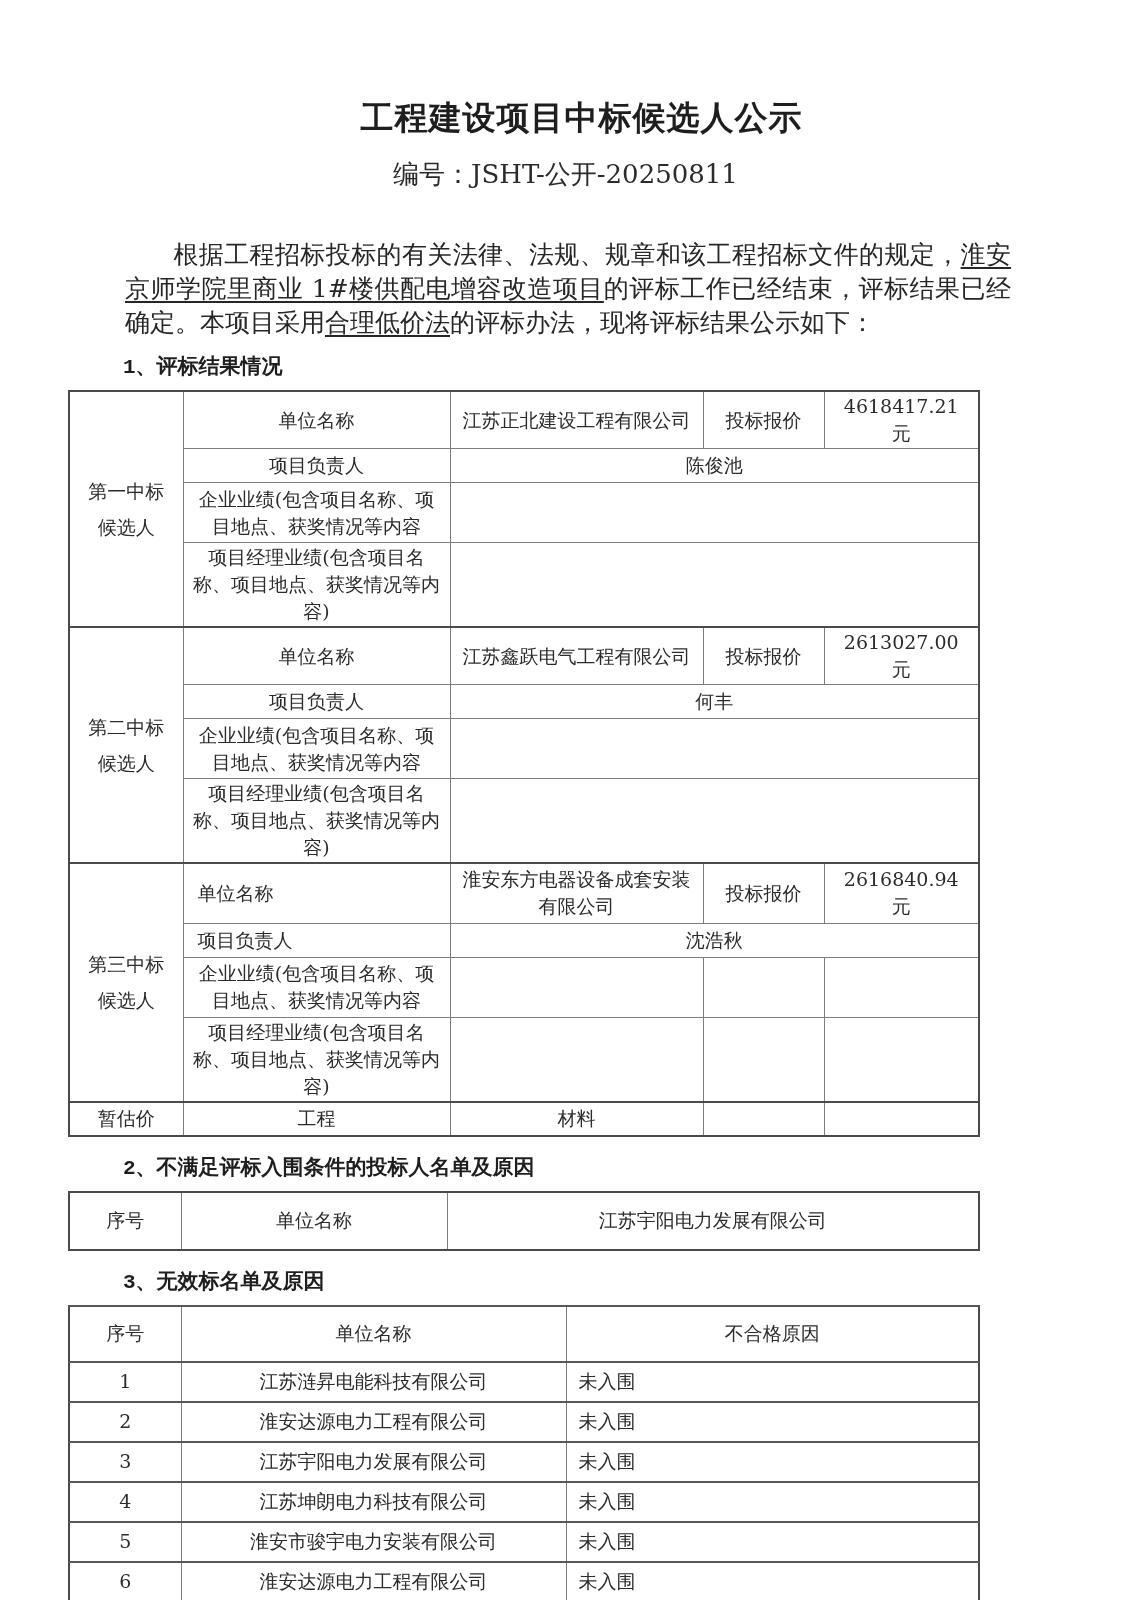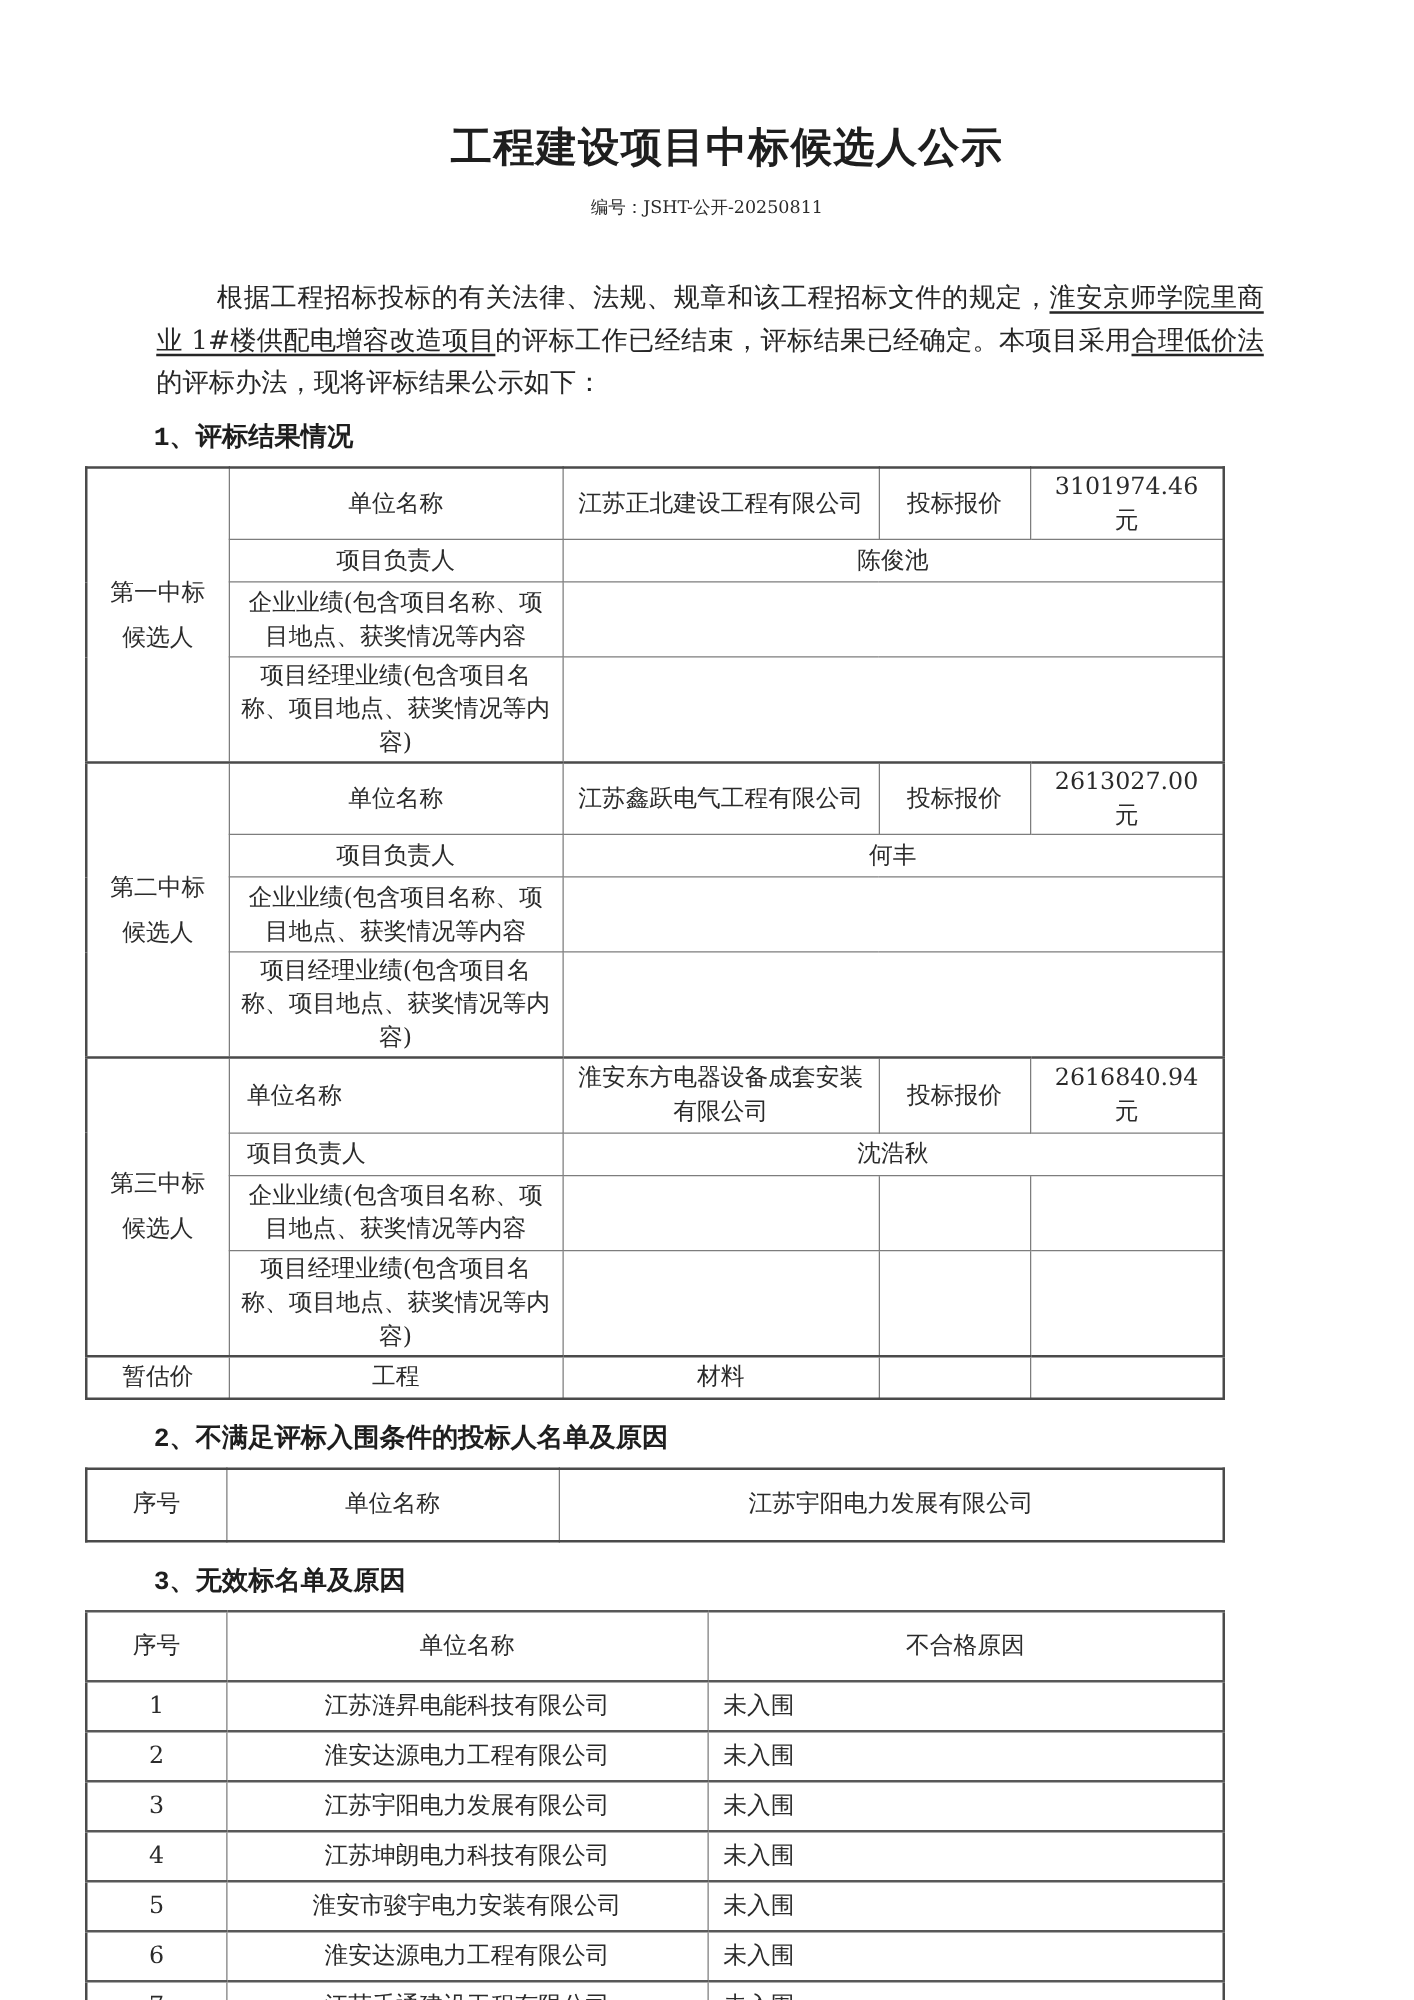--- a/index.html
+++ b/index.html
@@ -10,26 +10,26 @@
     color: #2b2b2b;
     overflow: hidden;
   }
   .page { width: 1131px; height: 1600px; padding-top: 96px; position: relative; }
 
   .doc-title {
     text-align: center;
     font-family: "DejaVu Sans", "Liberation Sans", sans-serif;
     font-weight: bold; font-size: 33px; letter-spacing: 1px; color: #1e1e1e; padding-left: 32px;
   }
-  .doc-number { text-align: center; font-size: 14px; margin-top: 16px; color: #2b2b2b; }
+  .doc-number { text-align: center; font-size: 26px; margin-top: 16px; color: #2b2b2b; }
 
   .intro {
     margin: 46px 120px 0 125px;
     width: 886px;
-    font-size: 21px; line-height: 34px;
+    font-size: 25px; line-height: 34px;
     text-align: justify; color: #262626;
   }
   .intro .indent { display: inline-block; width: 48px; }
   .u { text-decoration: underline; text-underline-offset: 4px; }
 
   h2.sec {
     font-family: Liberation Mono, monospace;
     font-weight: bold; font-size: 21px; color: #1e1e1e;
     margin: 12px 0 10px 123px;
   }
@@ -88,21 +88,21 @@
     <tbody>
 
       <tr class="r-s">
         <td class="group" rowspan="4">
           <span style="display:block">第一中标</span>
           <span style="display:block">候选人</span>
         </td>
         <td>单位名称</td>
         <td>江苏正北建设工程有限公司</td>
         <td>投标报价</td>
-        <td>3101974.46 元</td>
+        <td>4618417.21 元</td>
       </tr>
       <tr class="r-s">
         <td>项目负责人</td>
         <td colspan="3">陈俊池</td>
       </tr>
       <tr class="r-d">
         <td>企业业绩(包含项目名称、项目地点、获奖情况等内容</td>
         <td colspan="3"></td>
       </tr>
       <tr class="r-d">

